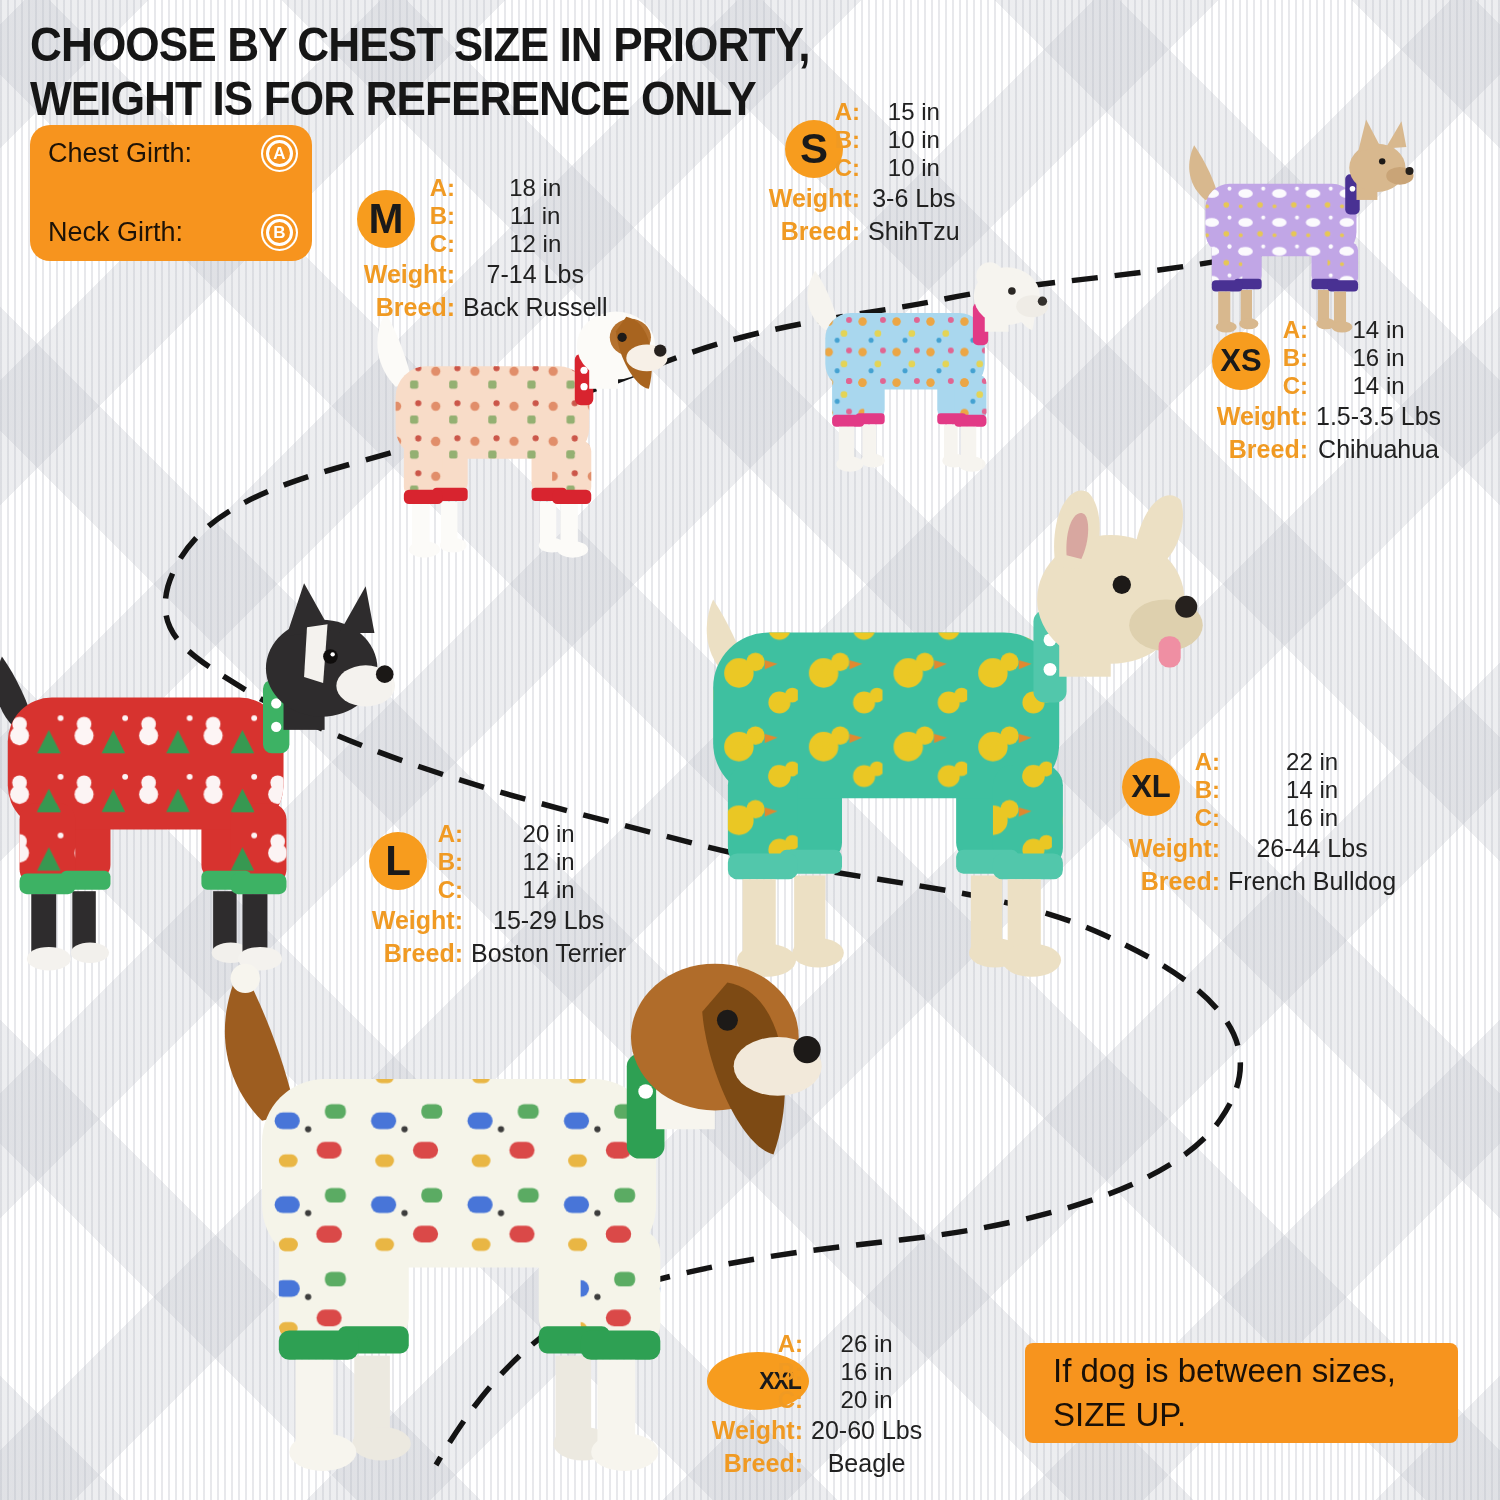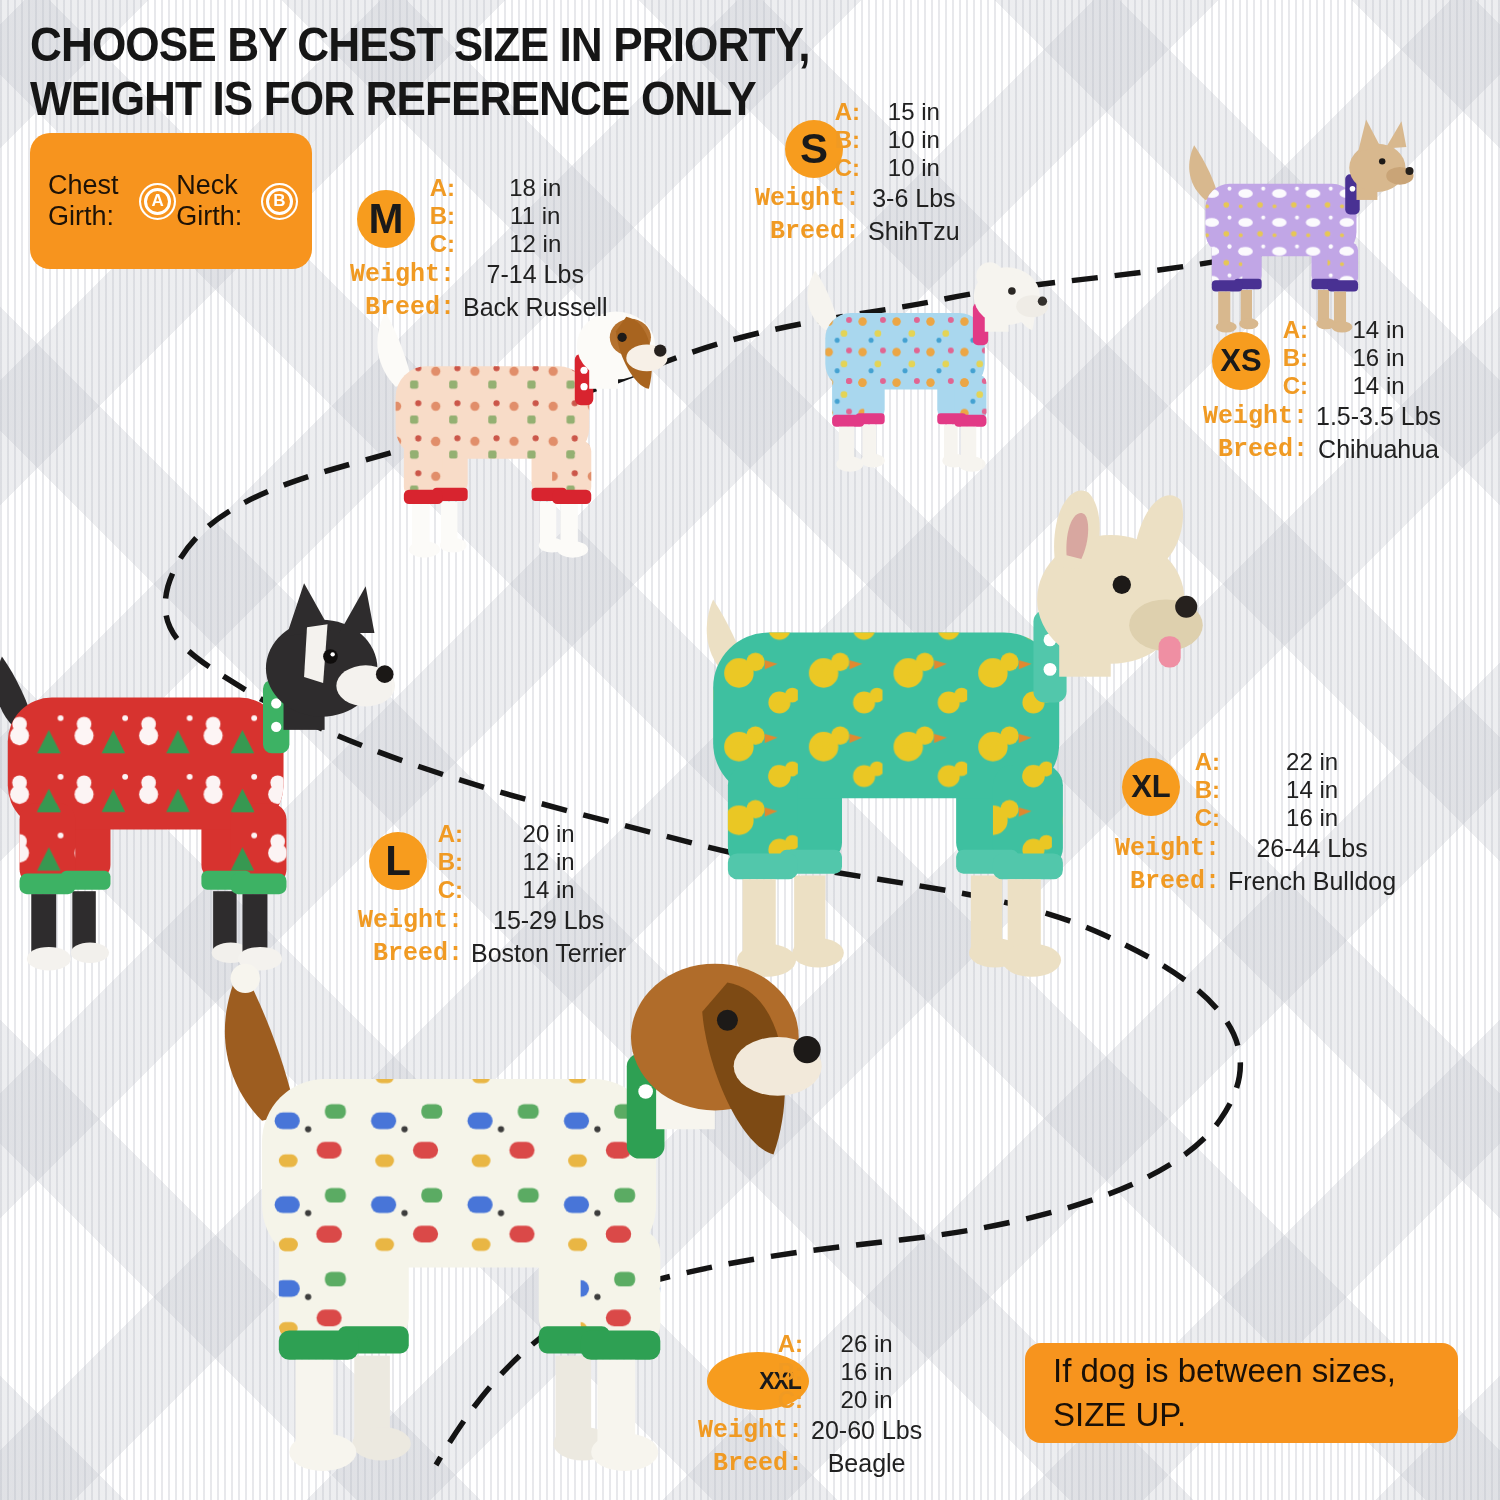--- a/index.html
+++ b/index.html
@@ -11,23 +11,23 @@
       repeating-linear-gradient(-45deg, rgba(186,189,198,.26) 0 88px, rgba(255,255,255,0) 88px 252px),
       repeating-linear-gradient(90deg, rgba(196,198,206,.40) 0 2px, rgba(255,255,255,0) 2px 7px),
       #ffffff;
   }
   .title{
     position:absolute;left:30px;top:18px;
     font-size:48px;font-weight:bold;color:#161616;letter-spacing:-1px;
     line-height:54px;transform:scaleX(.92);transform-origin:left top;white-space:nowrap;
   }
   .legend{
-    position:absolute;left:30px;top:133px;width:282px;height:136px;
+    position:absolute;left:30px;top:125px;width:282px;height:136px;
     background:#f7941e;border-radius:20px;box-sizing:border-box;
-    padding:10px 14px 10px 18px;display:flex;flex-direction:row;justify-content:space-between;
+    padding:10px 14px 10px 18px;display:flex;flex-direction:column;justify-content:space-between;
   }
   .legend-row{display:flex;align-items:center;justify-content:space-between;}
   .legend-label{font-size:27px;color:#1d1207;}
   .legend-circ{
     width:33px;height:33px;border-radius:50%;border:2px solid #fff;
     box-shadow:inset 0 0 0 3px #f7941e, inset 0 0 0 6px #ffffff;
     color:#fff;font-size:17px;font-weight:bold;
     display:flex;align-items:center;justify-content:center;flex:0 0 auto;
   }
   .size-group{position:absolute;}
@@ -35,26 +35,26 @@
     position:absolute;width:58px;height:58px;border-radius:50%;
     background:#f79c1e;color:#1a1a1a;font-weight:bold;
     display:flex;align-items:center;justify-content:center;z-index:3;
   }
   .badge.b1{font-size:42px;}
   .badge.b2{font-size:31px;}
   .badge.b3{font-size:23px;letter-spacing:-1px;padding-left:44px;}
   .srow{display:grid;grid-template-columns:160px auto;column-gap:8px;line-height:28px;position:relative;z-index:4;}
   .srow.big{line-height:33px;}
   .lbl{font-size:24px;font-weight:bold;color:#f09a23;text-align:right;}
-  .srow.big .lbl{font-size:25px;font-family:Liberation Mono, monospace;}
+  .srow.big .lbl{font-size:25px;}
   .val{font-size:24px;color:#212121;text-align:center;white-space:nowrap;}
   .srow.big .val{font-size:25px;}
   .note{
     position:absolute;left:1025px;top:1343px;width:433px;height:100px;
-    background:#f7941e;border-radius:16px;box-sizing:border-box;
+    background:#f7941e;border-radius:8px;box-sizing:border-box;
     padding:8px 20px 8px 28px;display:flex;flex-direction:column;justify-content:center;
   }
   .note-line{font-size:33px;color:#191008;line-height:44px;}
   svg.flow{position:absolute;left:0;top:0;z-index:1;}
   svg.dog{position:absolute;overflow:visible;z-index:2;}
 </style>
 </head>
 <body>
 
 <div class="canvas">

